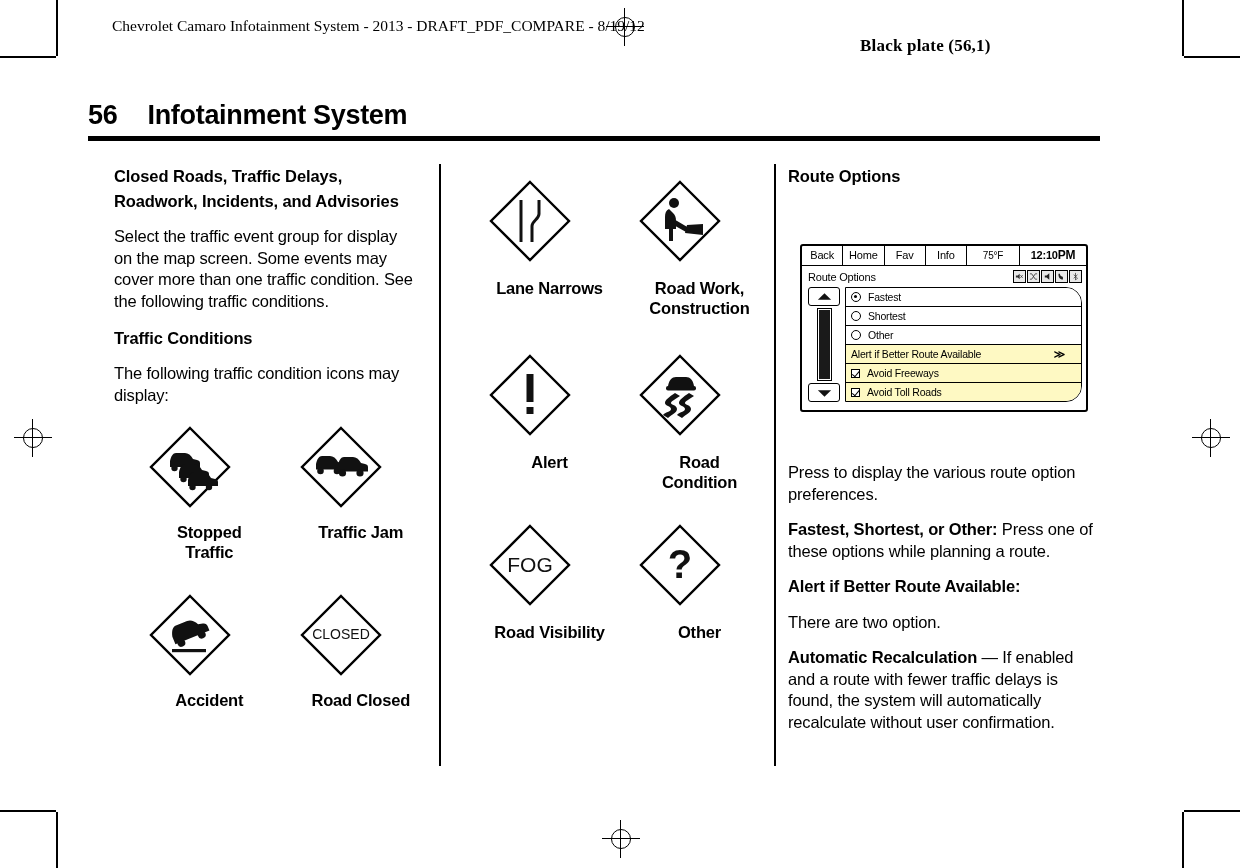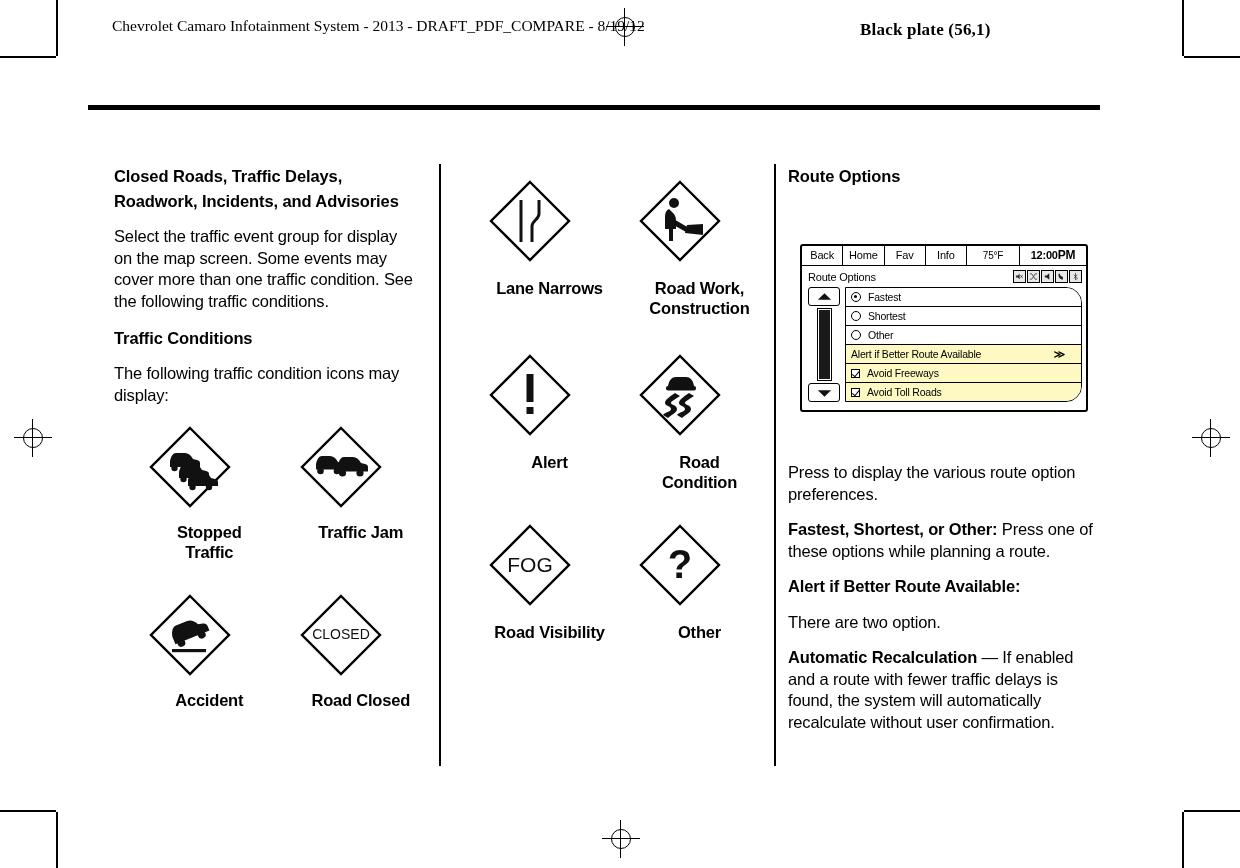--- a/index.html
+++ b/index.html
@@ -33,21 +33,21 @@
     position: absolute;
     left: 112px; top: 16px;
     width: 600px;
     font-family: "Liberation Serif", serif;
     font-size: 15.5px;
     line-height: 19px;
     color: #000;
   }
   .black-plate {
     position: absolute;
-    left: 860px; top: 20px;
+    left: 860px; top: 36px;
     font-family: "Liberation Serif", serif;
     font-size: 17px;
     font-weight: bold;
     letter-spacing: .2px;
   }
 
   
   .page-title-wrap {
     position: absolute;
     left: 88px; top: 100px;
@@ -307,20 +307,23 @@
 <div class="reg" style="left:602px; top:820px;">
   <div class="vl"></div>
     <div class="hl"></div>
     <div class="ring"></div>
 </div>
 
 <div class="run-head">Chevrolet Camaro Infotainment System - 2013 - DRAFT_PDF_COMPARE - 8/19/12</div>
 <div class="black-plate">Black plate (56,1)</div>
 
 <div class="page-title-wrap">
+  <div class="page-title">
+    <span class="num">56</span><span>Infotainment System</span>
+  </div>
   <div class="title-rule"></div>
 </div>
 
 <div class="col-div" style="left:439px;"></div>
 <div class="col-div" style="left:774px;"></div>
 
 <div class="col" id="col1">
   <h3 class="sub">Closed Roads, Traffic Delays, Roadwork, Incidents, and Advisories</h3>
   <p class="body">Select the traffic event group for display on the map screen. Some events may cover more than one traffic condition. See the following traffic conditions.</p>
   <h3 class="sub">Traffic Conditions</h3>
@@ -465,21 +468,21 @@
 <div class="screen-wrap">
   <div class="screen">
 
     <div class="scr-tabs">
       <div class="scr-tab">Back</div>
       <div class="scr-tab">Home</div>
       <div class="scr-tab">Fav</div>
       <div class="scr-tab">Info</div>
       <div class="scr-tab temp">75°F</div>
       <div class="scr-tab clock">
-        <span>12:00</span><span class="ampm">PM</span>
+        <span>12:10</span><span class="ampm">PM</span>
       </div>
     </div>
 
     <div class="scr-head">
       <div class="scr-head-title">Route Options</div>
       <div class="scr-status">
         <div class="st-ico">
           <svg width="9" height="9" viewBox="0 0 10 10">
               <path d="M1 4h2l2.2-2v6L3 6H1z" fill="#333"></path>
               <path d="M6 3.5l2.5 3M8.5 3.5l-2.5 3" stroke="#333" stroke-width=".8"></path>

